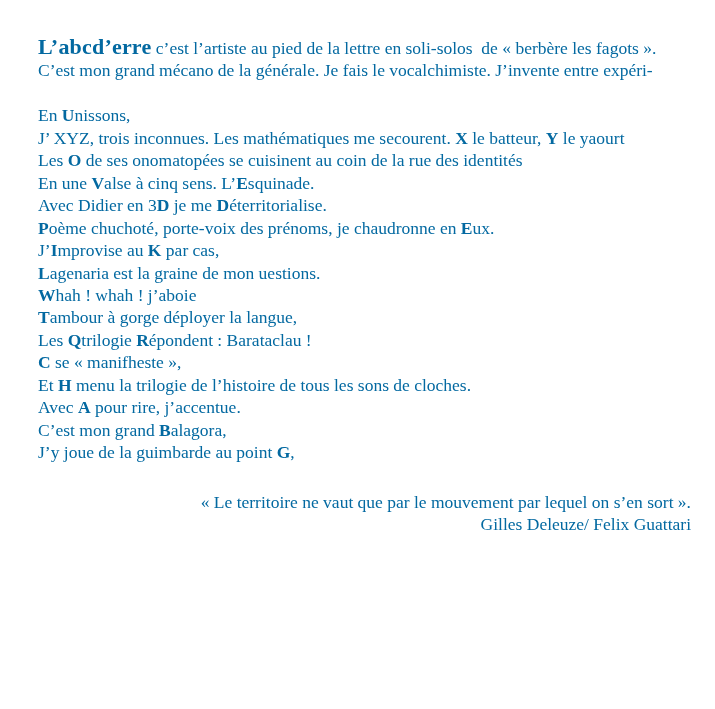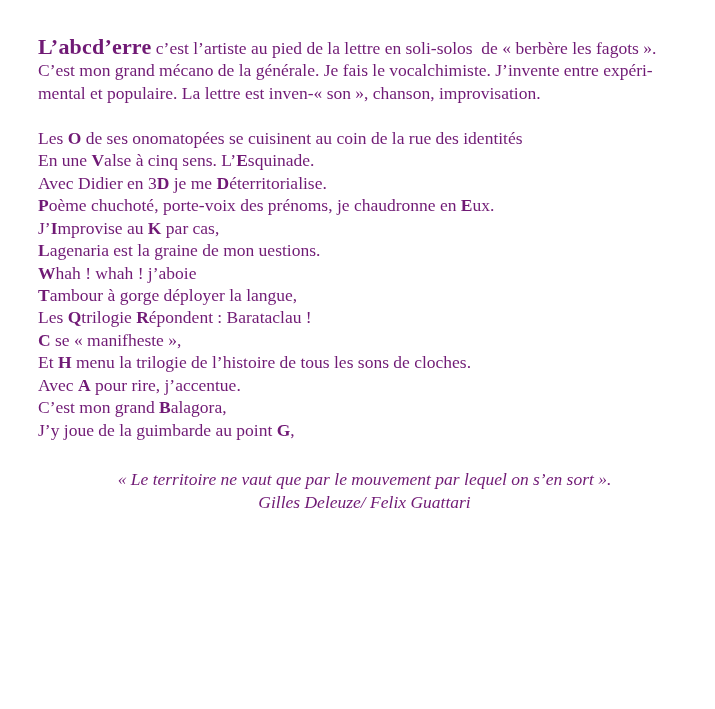--- a/index.html
+++ b/index.html
@@ -5,21 +5,21 @@
   html, body {
     margin: 0;
     padding: 0;
     background: #ffffff;
   }
   .page {
     position: relative;
     width: 715px;
     height: 709px;
     background: #ffffff;
-    color: #701a75;
+    color: #0369a1;
     font-family: "Liberation Serif", "DejaVu Serif", serif;
     font-size: 17.5px;
     line-height: 22.45px;
     overflow: hidden;
     box-sizing: border-box;
     padding: 36px 24px 0 38px;
   }
   .line {
     white-space: pre-wrap;
     min-height: 22.45px;
@@ -27,36 +27,36 @@
   .bold {
     font-weight: bold;
   }
   .title {
     font-weight: bold;
     font-size: 22px;
     letter-spacing: 0.2px;
   }
   .footer {
     margin-top: 27px;
-    text-align: center;
-    font-style: italic;
+    text-align: right;
   }
   .footer .quote-line {
     min-height: 22.45px;
   }
 </style>
 </head>
 <body>
 
 <div class="page">
   <div>
       <div class="line"><span class="bold title">L’abcd’erre</span><span> c’est l’artiste au pied de la lettre en soli-solos  de « berbère les fagots ».</span></div>
       <div class="line"><span>C’est mon grand mécano de la générale. Je fais le vocalchimiste. J’invente entre expéri-</span></div>
-      <div class="line"><span>mental et populaire. La lettre est inven-« son », chanson, improvisation.</span></div>
       <div class="line">&nbsp;</div>
+      <div class="line"><span>En </span><span class="bold">U</span><span>nissons,</span></div>
+      <div class="line"><span>J’ XYZ, trois inconnues. Les mathématiques me secourent. </span><span class="bold">X</span><span> le batteur, </span><span class="bold">Y</span><span> le yaourt</span></div>
       <div class="line"><span>Les </span><span class="bold">O</span><span> de ses onomatopées se cuisinent au coin de la rue des identités</span></div>
       <div class="line"><span>En une </span><span class="bold">V</span><span>alse à cinq sens. L’</span><span class="bold">E</span><span>squinade.</span></div>
       <div class="line"><span>Avec Didier en 3</span><span class="bold">D</span><span> je me </span><span class="bold">D</span><span>éterritorialise.</span></div>
       <div class="line"><span class="bold">P</span><span>oème chuchoté, porte-voix des prénoms, je chaudronne en </span><span class="bold">E</span><span>ux.</span></div>
       <div class="line"><span>J’</span><span class="bold">I</span><span>mprovise au </span><span class="bold">K</span><span> par cas,</span></div>
       <div class="line"><span class="bold">L</span><span>agenaria est la graine de mon uestions.</span></div>
       <div class="line"><span class="bold">W</span><span>hah ! whah ! j’aboie</span></div>
       <div class="line"><span class="bold">T</span><span>ambour à gorge déployer la langue,</span></div>
       <div class="line"><span>Les </span><span class="bold">Q</span><span>trilogie </span><span class="bold">R</span><span>épondent : Barataclau !</span></div>
       <div class="line"><span class="bold">C</span><span> se « manifheste »,</span></div>

